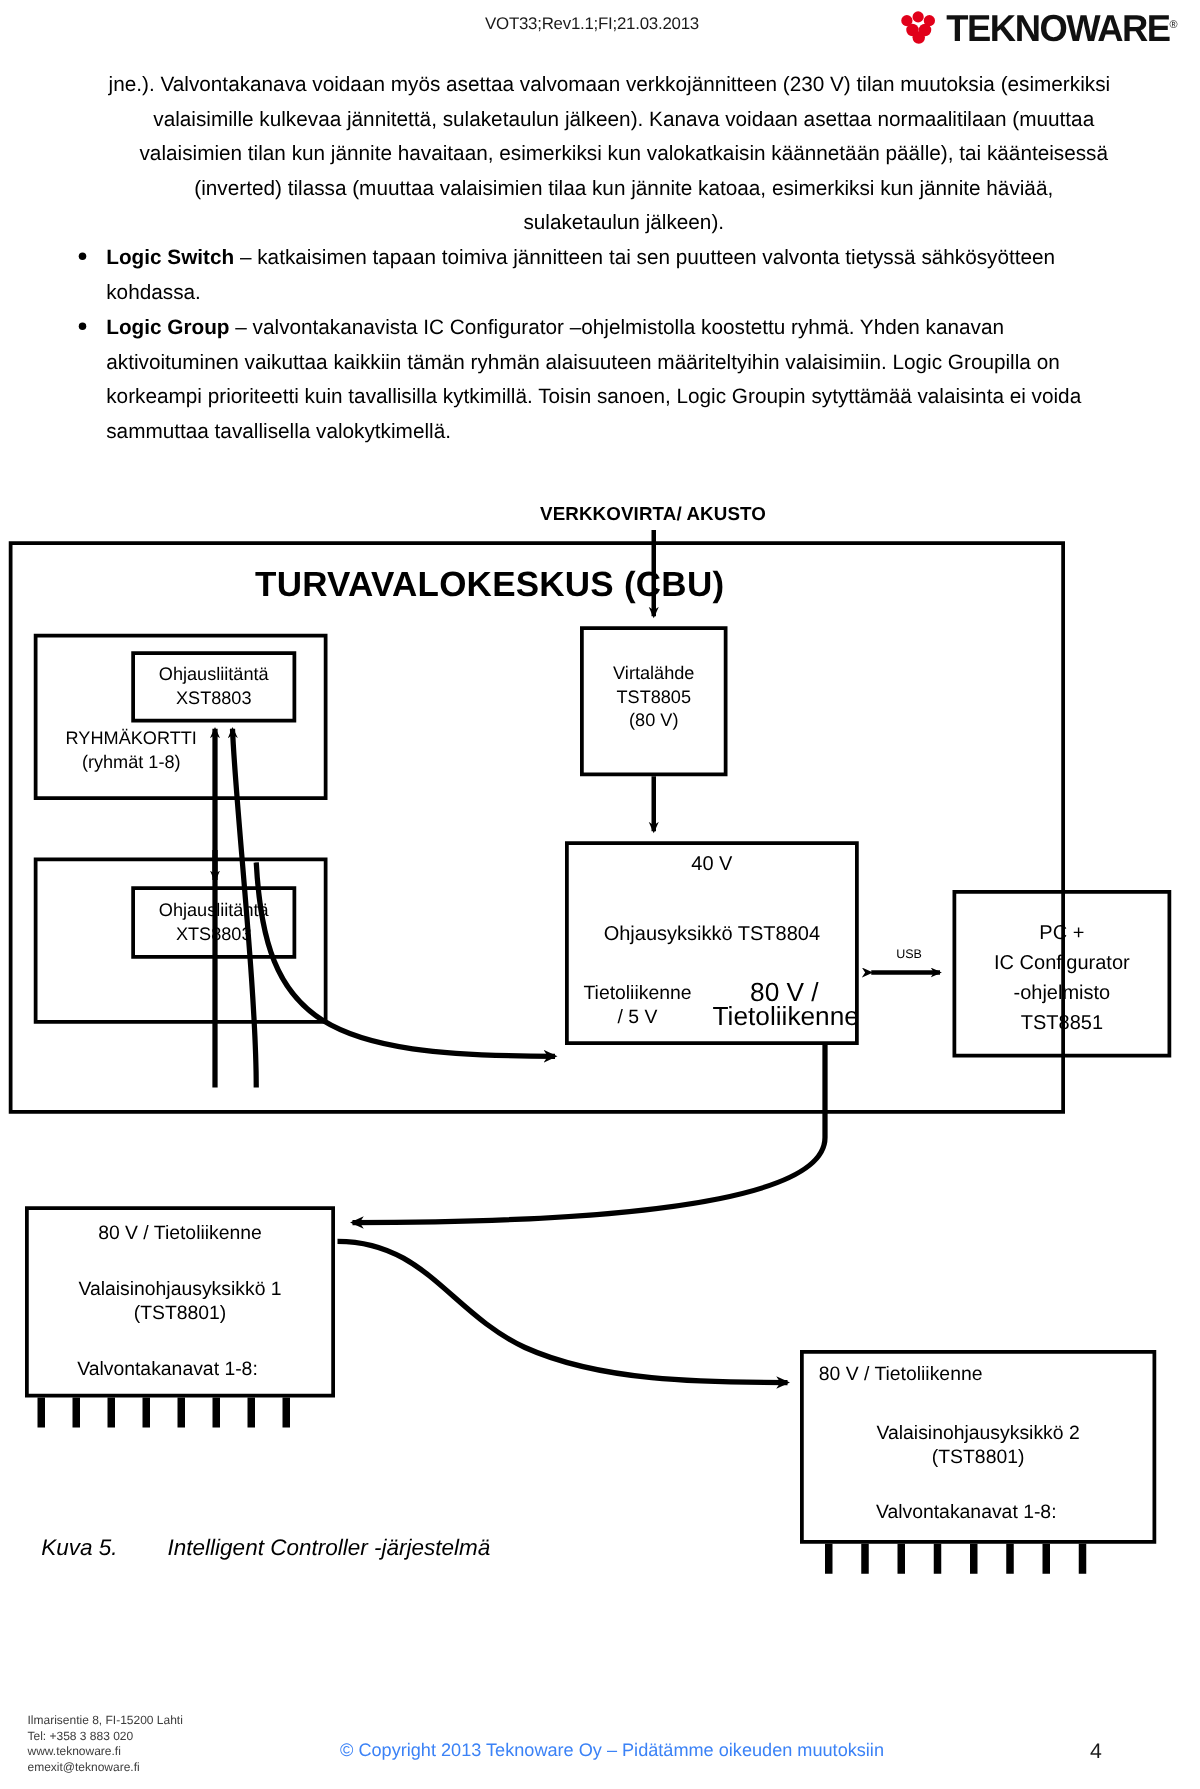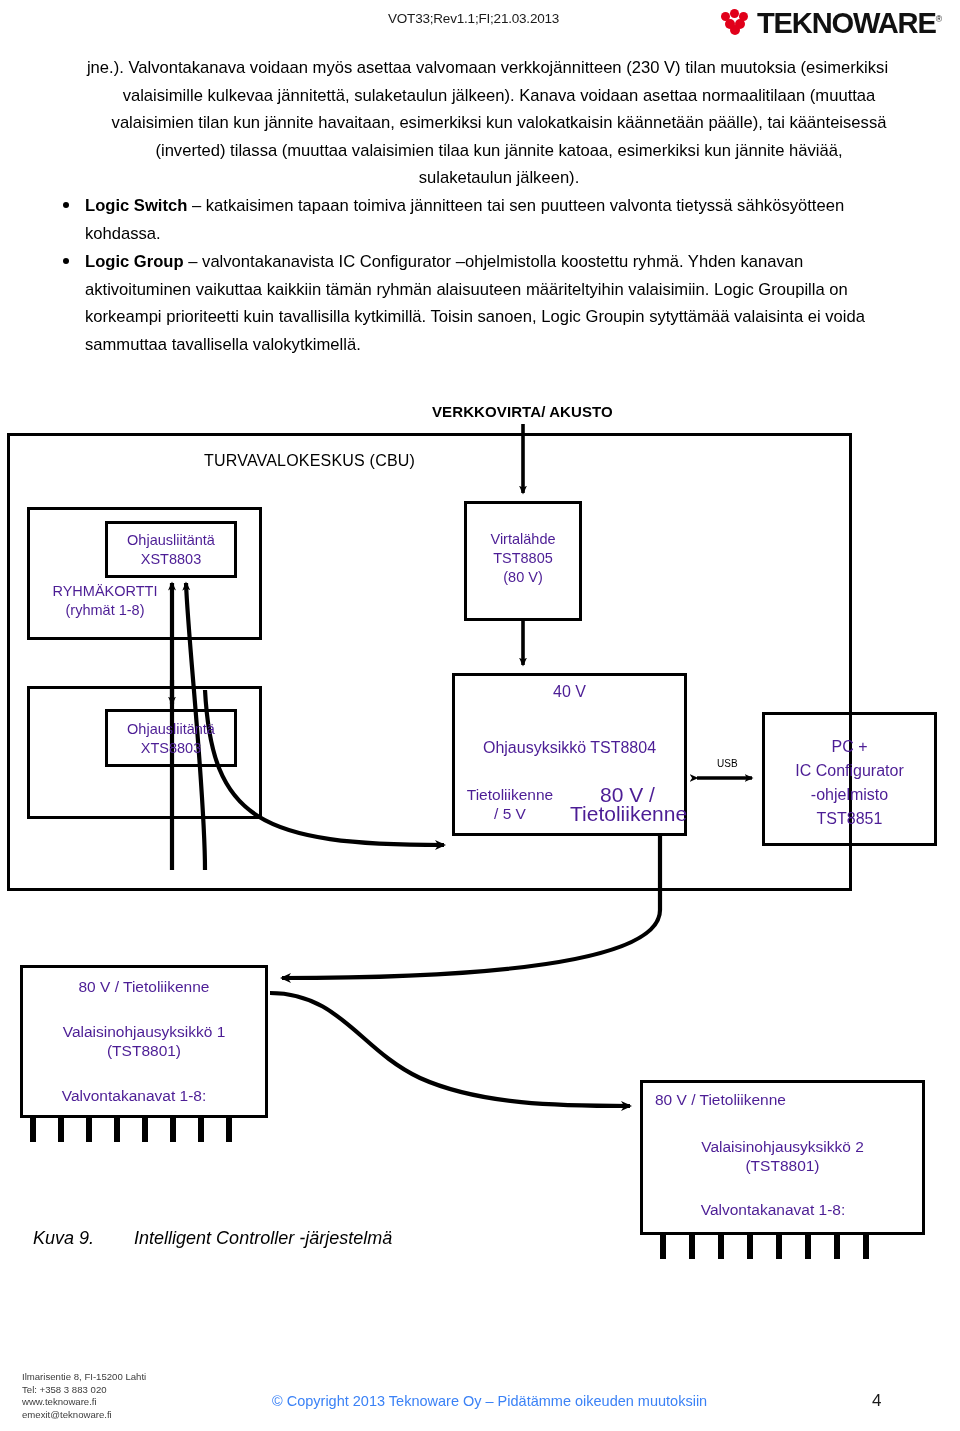--- a/index.html
+++ b/index.html
@@ -129,37 +129,37 @@
     box-sizing: border-box;
     border: 3px solid #000;
     background: transparent;
   }
   .dlabel {
     position: absolute;
     font-size: 14.5px;
     line-height: 19px;
     text-align: center;
     white-space: pre-line;
-    color: #4c1d95;
+    color: #000000;
   }
 
   #verkkovirta-label {
     position: absolute;
     left: 432px;
     top: 13px;
     font-size: 15px;
     font-weight: bold;
     letter-spacing: 0.1px;
   }
   #cbu-title {
     position: absolute;
     left: 204px;
     top: 62px;
-    font-size: 16px;
-    font-weight: normal;
+    font-size: 28px;
+    font-weight: bold;
     letter-spacing: 0.2px;
     text-align: center;
   }
 
   
   #cbu-frame { left: 7px; top: 43px; width: 845px; height: 458px; }
   
   #ryhma-frame { left: 27px; top: 117px; width: 235px; height: 133px; }
   #xts-frame   { left: 27px; top: 296px; width: 235px; height: 133px; }
   #xst-box     { left: 105px; top: 131px; width: 132px; height: 57px; }
@@ -354,21 +354,21 @@
     <div class="tick" style="left:689px;top:845px;height:24px;"></div>
     <div class="tick" style="left:718px;top:845px;height:24px;"></div>
     <div class="tick" style="left:747px;top:845px;height:24px;"></div>
     <div class="tick" style="left:776px;top:845px;height:24px;"></div>
     <div class="tick" style="left:805px;top:845px;height:24px;"></div>
     <div class="tick" style="left:834px;top:845px;height:24px;"></div>
     <div class="tick" style="left:863px;top:845px;height:24px;"></div>
   </div>
 </div>
 
-<div id="caption"><span>Kuva 9.</span>        <span>Intelligent Controller -järjestelmä</span></div>
+<div id="caption"><span>Kuva 5.</span>        <span>Intelligent Controller -järjestelmä</span></div>
 
 <div id="footer-rule"></div>
 <div id="footer-address">Ilmarisentie 8, FI-15200 Lahti
 Tel: +358 3 883 020
 www.teknoware.fi
 emexit@teknoware.fi</div>
 <div id="footer-copyright">© Copyright 2013 Teknoware Oy – Pidätämme oikeuden muutoksiin</div>
 <div id="footer-pagenum">4</div>
 
 </body></html>

